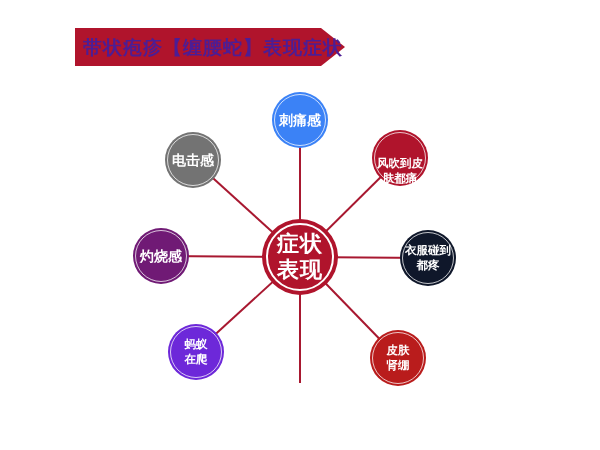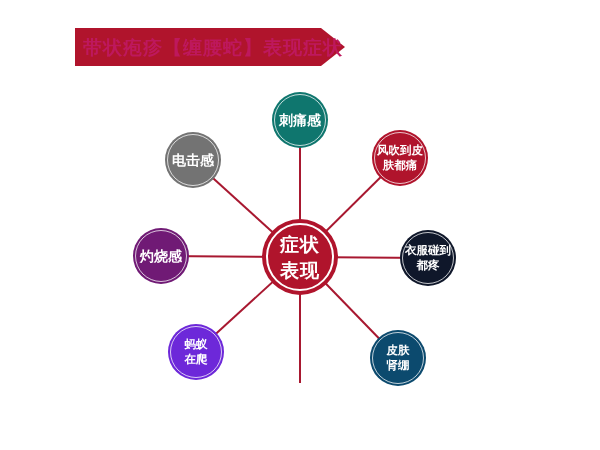--- a/index.html
+++ b/index.html
@@ -1,28 +1,28 @@
 <!DOCTYPE html>
 <html><head>
   <meta charset="utf-8">
   <style>
     html, body { margin:0; padding:0; background:#ffffff; }
     body { width:600px; height:450px; position:relative; overflow:hidden;
            font-family:"DejaVu Sans", sans-serif; }
     .banner { position:absolute; left:75px; top:28px; width:270px; height:38px; }
     .banner svg { position:absolute; left:0; top:0; }
     .banner-text { position:absolute; left:8px; top:0; height:38px; line-height:38px;
-                   color:#be185d; font-size:19px; font-weight:bold; letter-spacing:1px; white-space:nowrap; }
+                   color:#4c1d95; font-size:19px; font-weight:bold; letter-spacing:1px; white-space:nowrap; }
     .diagram { position:absolute; left:0; top:0; width:600px; height:450px; }
     .node { position:absolute; border-radius:50%; display:flex; align-items:center; justify-content:center;
             text-align:center; color:#fff; font-weight:bold; box-sizing:border-box; }
     .node .ring { position:absolute; inset:2px; border-radius:50%; border:1px solid rgba(255,255,255,0.75); }
     .node .lbl { position:relative; font-size:14px; line-height:17px; white-space:pre-line; }
     .node.center .ring { inset:4px; border:2px solid #fff; }
-    .node.center .lbl { font-size:19px; line-height:26px; letter-spacing:1px; }
+    .node.center .lbl { font-size:22px; line-height:26px; letter-spacing:1px; }
     .node.small .lbl { font-size:11.5px; line-height:15px; }
   </style>
 </head>
 <body>
 
 <div class="banner">
   <svg width="270" height="38">
     <polygon points="0,0 246,0 270,19 246,38 0,38" fill="#B0142C"></polygon>
   </svg>
   <div class="banner-text">带状疱疹【缠腰蛇】表现症状</div>
@@ -35,35 +35,35 @@
       <line x1="300" y1="257" x2="400" y2="158"></line>
       <line x1="300" y1="257" x2="428" y2="258"></line>
       <line x1="300" y1="257" x2="398" y2="358"></line>
       <line x1="300" y1="257" x2="300" y2="383"></line>
       <line x1="300" y1="257" x2="196" y2="352"></line>
       <line x1="300" y1="257" x2="161" y2="256"></line>
       <line x1="300" y1="257" x2="193" y2="160"></line>
     </g>
   </svg>
 
-  <div class="node" style="left:272px;top:92px;width:56px;height:56px;background:#0f766e;">
+  <div class="node" style="left:272px;top:92px;width:56px;height:56px;background:#3b82f6;">
     <div class="ring"></div>
       <span class="lbl">刺痛感</span>
   </div>
-  <div class="node small" style="left:372px;top:130px;width:56px;height:56px;background:#B0142C;">
+  <div class="node small" style="left:372px;top:130px;width:56px;height:56px;background:#B0142C;align-items:flex-end;">
     <div class="ring"></div>
       <span class="lbl">风吹到皮
 肤都痛</span>
   </div>
   <div class="node small" style="left:400px;top:230px;width:56px;height:56px;background:#0f172a;">
     <div class="ring"></div>
       <span class="lbl">衣服碰到
 都疼</span>
   </div>
-  <div class="node small" style="left:370px;top:330px;width:56px;height:56px;background:#0c4a6e;">
+  <div class="node small" style="left:370px;top:330px;width:56px;height:56px;background:#b91c1c;">
     <div class="ring"></div>
       <span class="lbl">皮肤
 肾绷</span>
   </div>
   <div class="node small" style="left:168px;top:324px;width:56px;height:56px;background:#6d28d9;">
     <div class="ring"></div>
       <span class="lbl">蚂蚁
 在爬</span>
   </div>
   <div class="node" style="left:133px;top:228px;width:56px;height:56px;background:#701a75;">

